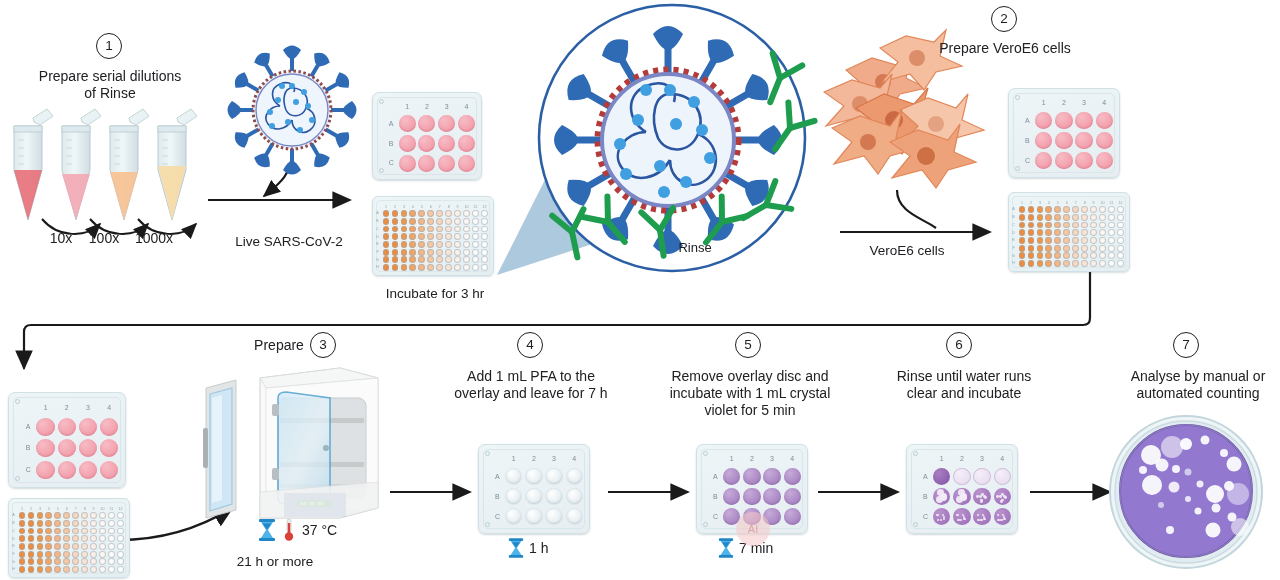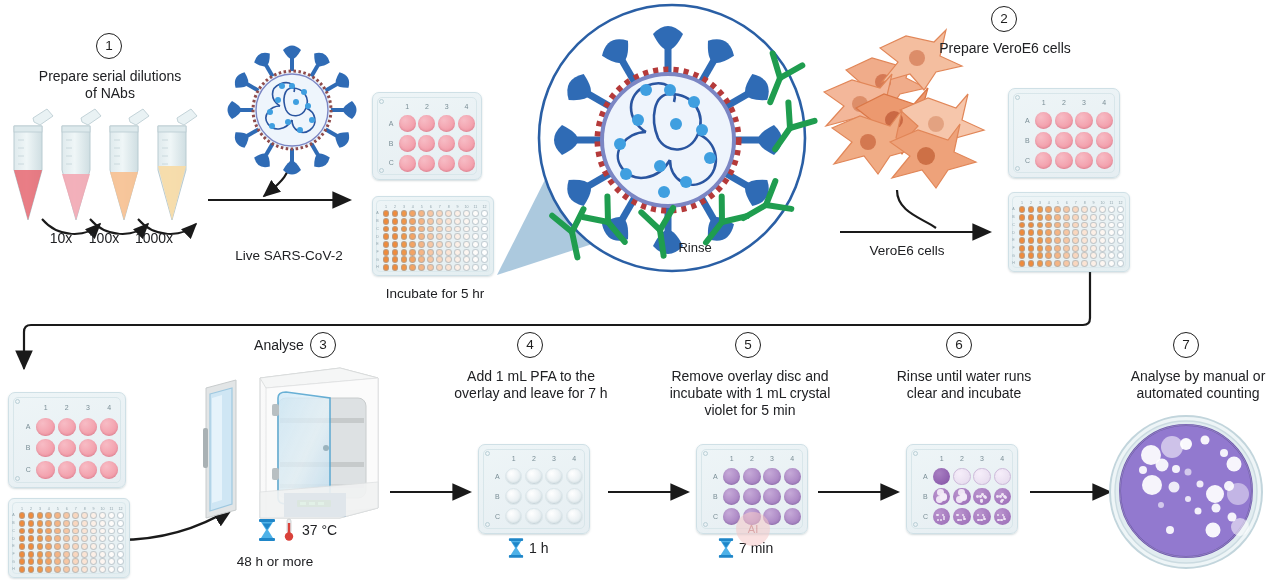--- a/index.html
+++ b/index.html
@@ -448,27 +448,27 @@
       <circle cx="1188" cy="499" r="3" opacity=".8"></circle>
       <circle cx="1161" cy="505" r="3" opacity=".6"></circle>
     </g>
   </g>
 </svg>
 
 <div class="abs" style="left:96px; top:33px;">
   <div class="step-num">1</div>
 </div>
 <div class="abs caption" style="left:20px; top:68px; width:180px;">Prepare serial dilutions
-of NAbs</div>
+of Rinse</div>
 
 <div class="abs tube-lbl" style="left:40px; top:230px; width:42px;">10x</div>
 <div class="abs tube-lbl" style="left:80px; top:230px; width:48px;">100x</div>
 <div class="abs tube-lbl" style="left:126px; top:230px; width:56px;">1000x</div>
 
-<div class="abs small-lbl" style="left:224px; top:248px; width:130px;">Live SARS-CoV-2</div>
+<div class="abs small-lbl" style="left:224px; top:234px; width:130px;">Live SARS-CoV-2</div>
 
 <div class="plate12" id="p12-top" style="left:372px; top:92px; width:110px; height:88px;">
     <div class="inner"></div>
     <div class="corner" style="left: 6px; top: 6px;"></div>
     <div class="corner" style="left: 6px; top: 75px;"></div>
     <div class="colhead" style="left: 28.1px; top: 9.68px; width: 12px;">1</div>
     <div class="colhead" style="left: 47.9px; top: 9.68px; width: 12px;">2</div>
     <div class="colhead" style="left: 67.7px; top: 9.68px; width: 12px;">3</div>
     <div class="colhead" style="left: 87.5px; top: 9.68px; width: 12px;">4</div>
     <div class="rowhead" style="left: 13.2px; top: 26.9467px; width: 10px;">A</div>
@@ -601,21 +601,21 @@
     <div class="well96" style="width: 6.776px; height: 6.776px; left: 45.412px; top: 67.162px; background: rgb(245, 181, 133); border: 0.5px solid rgba(150, 170, 180, 0.55);"></div>
     <div class="well96" style="width: 6.776px; height: 6.776px; left: 54.3587px; top: 67.162px; background: rgb(247, 199, 164); border: 0.5px solid rgba(150, 170, 180, 0.55);"></div>
     <div class="well96" style="width: 6.776px; height: 6.776px; left: 63.3053px; top: 67.162px; background: rgb(249, 215, 191); border: 0.5px solid rgba(150, 170, 180, 0.55);"></div>
     <div class="well96" style="width: 6.776px; height: 6.776px; left: 72.252px; top: 67.162px; background: rgb(251, 228, 212); border: 0.5px solid rgba(150, 170, 180, 0.55);"></div>
     <div class="well96" style="width: 6.776px; height: 6.776px; left: 81.1987px; top: 67.162px; background: rgb(252, 239, 230); border: 0.5px solid rgba(150, 170, 180, 0.55);"></div>
     <div class="well96" style="width: 6.776px; height: 6.776px; left: 90.1453px; top: 67.162px; background: rgb(253, 246, 241); border: 0.5px solid rgba(150, 170, 180, 0.55);"></div>
     <div class="well96" style="width: 6.776px; height: 6.776px; left: 99.092px; top: 67.162px; background: rgb(254, 252, 250); border: 0.5px solid rgba(150, 170, 180, 0.55);"></div>
     <div class="well96" style="width: 6.776px; height: 6.776px; left: 108.039px; top: 67.162px; background: rgb(255, 255, 255); border: 0.5px solid rgba(150, 170, 180, 0.55);"></div>
   </div>
 
-<div class="abs small-lbl" style="left:370px; top:286px; width:130px;">Incubate for 5 hr</div>
+<div class="abs small-lbl" style="left:370px; top:286px; width:130px;">Incubate for 3 hr</div>
 
 <div class="abs small-lbl" style="left:660px; top:240px; width:70px; font-size:13px;">Rinse</div>
 
 <div class="abs" style="left:991px; top:6px;">
   <div class="step-num">2</div>
 </div>
 <div class="abs caption" style="left:920px; top:40px; width:170px;">Prepare VeroE6 cells</div>
 
 <div class="abs small-lbl" style="left:852px; top:243px; width:110px;">VeroE6 cells</div>
 
@@ -756,21 +756,21 @@
     <div class="well96" style="width: 6.776px; height: 6.776px; left: 45.412px; top: 67.162px; background: rgb(245, 181, 133); border: 0.5px solid rgba(150, 170, 180, 0.55);"></div>
     <div class="well96" style="width: 6.776px; height: 6.776px; left: 54.3587px; top: 67.162px; background: rgb(247, 199, 164); border: 0.5px solid rgba(150, 170, 180, 0.55);"></div>
     <div class="well96" style="width: 6.776px; height: 6.776px; left: 63.3053px; top: 67.162px; background: rgb(249, 215, 191); border: 0.5px solid rgba(150, 170, 180, 0.55);"></div>
     <div class="well96" style="width: 6.776px; height: 6.776px; left: 72.252px; top: 67.162px; background: rgb(251, 228, 212); border: 0.5px solid rgba(150, 170, 180, 0.55);"></div>
     <div class="well96" style="width: 6.776px; height: 6.776px; left: 81.1987px; top: 67.162px; background: rgb(252, 239, 230); border: 0.5px solid rgba(150, 170, 180, 0.55);"></div>
     <div class="well96" style="width: 6.776px; height: 6.776px; left: 90.1453px; top: 67.162px; background: rgb(253, 246, 241); border: 0.5px solid rgba(150, 170, 180, 0.55);"></div>
     <div class="well96" style="width: 6.776px; height: 6.776px; left: 99.092px; top: 67.162px; background: rgb(254, 252, 250); border: 0.5px solid rgba(150, 170, 180, 0.55);"></div>
     <div class="well96" style="width: 6.776px; height: 6.776px; left: 108.039px; top: 67.162px; background: rgb(255, 255, 255); border: 0.5px solid rgba(150, 170, 180, 0.55);"></div>
   </div>
 
-<div class="abs small-lbl" style="left:244px; top:337px; width:70px; font-size:14px;">Analyse</div>
+<div class="abs small-lbl" style="left:244px; top:337px; width:70px; font-size:14px;">Prepare</div>
 <div class="abs" style="left:310px; top:332px;">
   <div class="step-num">3</div>
 </div>
 
 <div class="plate12" id="p12-bl" style="left:8px; top:392px; width:118px; height:96px;">
     <div class="inner"></div>
     <div class="corner" style="left: 6px; top: 6px;"></div>
     <div class="corner" style="left: 6px; top: 83px;"></div>
     <div class="colhead" style="left: 30.58px; top: 10.56px; width: 12px;">1</div>
     <div class="colhead" style="left: 51.82px; top: 10.56px; width: 12px;">2</div>
@@ -919,21 +919,21 @@
     <path d="M3,3 L15,3 L10,11 L15,19 L3,19 L8,11 z" fill="#4fb2e8"></path>
     <path d="M4.5,4.5 L13.5,4.5 L9,10.5 z" fill="#1f86c8"></path>
   </svg>
   <svg width="14" height="24" viewBox="0 0 14 24">
     <rect x="5" y="1" width="4" height="14" rx="2" fill="#e9eced" stroke="#c9cdce" stroke-width=".8"></rect>
     <rect x="5.8" y="5" width="2.4" height="11" fill="#d9413a"></rect>
     <circle cx="7" cy="18.5" r="4.2" fill="#d9413a"></circle>
   </svg>
   <span style="font-size:14px;">37 °C</span>
 </div>
-<div class="abs small-lbl" style="left:210px; top:554px; width:130px;">48 h or more</div>
+<div class="abs small-lbl" style="left:210px; top:554px; width:130px;">21 h or more</div>
 
 <div class="abs" style="left:517px; top:332px;">
   <div class="step-num">4</div>
 </div>
 <div class="abs caption" style="left:438px; top:368px; width:186px;">Add 1 mL PFA to the
 overlay and leave for 7 h</div>
 <div class="plate12" id="p12-s4" style="left:478px; top:444px; width:112px; height:90px;">
     <div class="inner"></div>
     <div class="corner" style="left: 6px; top: 6px;"></div>
     <div class="corner" style="left: 6px; top: 77px;"></div>

